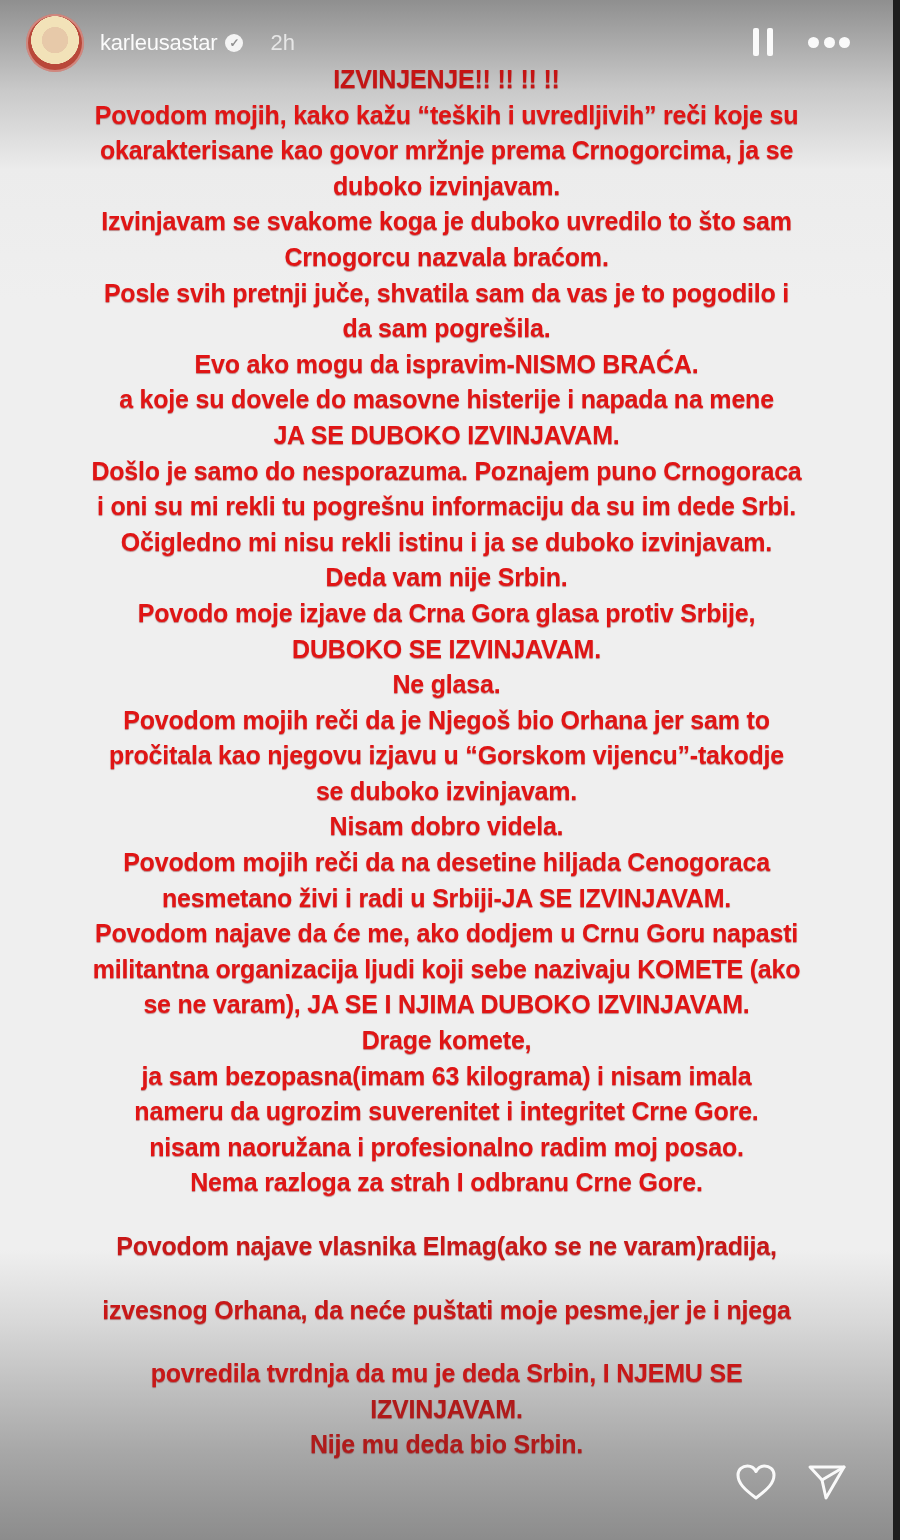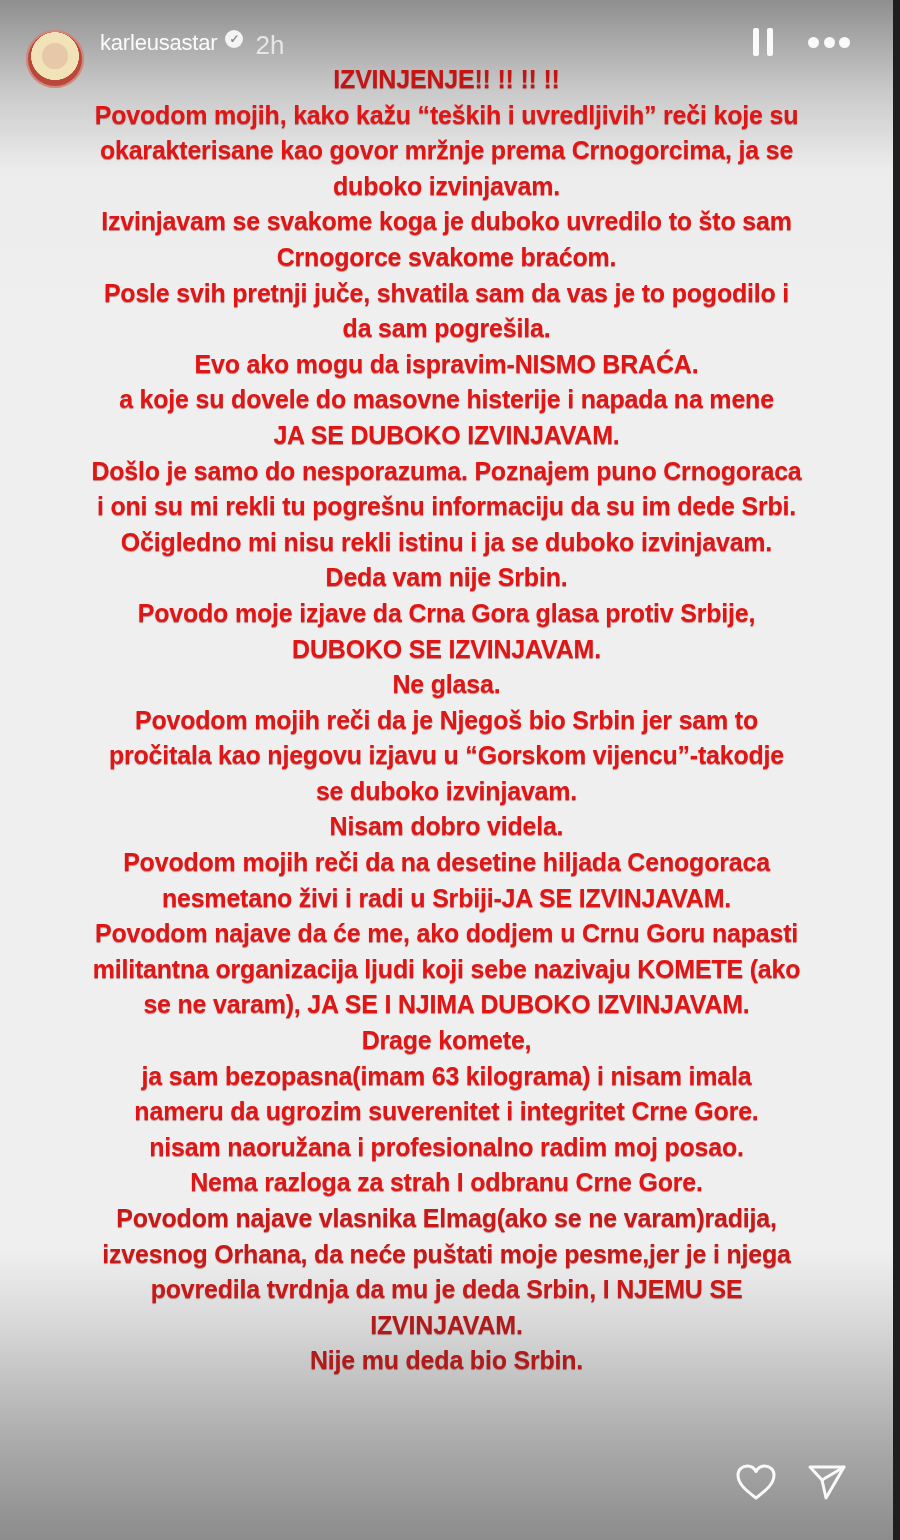--- a/index.html
+++ b/index.html
@@ -3,41 +3,41 @@
 <meta charset="utf-8">
 <style>
   html, body { margin:0; padding:0; }
   body { width:900px; height:1540px; overflow:hidden; background:#1a1a1a; font-family:"Liberation Sans", sans-serif; }
   .story {
     position:absolute; left:0; top:0; width:893px; height:1540px;
     background: linear-gradient(to bottom, #8f8f8f 0px, #c9c9c9 90px, #ececec 170px, #efefef 300px, #efefef 1250px, #d9d9d9 1320px, #a8a8a8 1450px, #8c8c8c 1540px);
     overflow:hidden;
   }
   .edge { position:absolute; left:893px; top:0; width:7px; height:1540px; background:#1e1e1e; }
-  .header { position:absolute; left:26px; top:30px; height:58px; display:flex; align-items:flex-start; }
+  .header { position:absolute; left:26px; top:14px; height:58px; display:flex; align-items:center; }
   .avatar {
     width:58px; height:58px; border-radius:50%;
     background: radial-gradient(circle at 50% 45%, #e7c9a9 0 30%, #f2e2b8 31% 55%, #b9483a 56% 100%);
     box-shadow: inset 0 0 0 2px rgba(255,255,255,0.35);
   }
   .username { margin-left:16px; color:#fbfbfb; font-size:22px; letter-spacing:-0.2px; }
   .verified { margin-left:8px; width:18px; height:18px; border-radius:50%; background:#f4f4f4; color:#8e8e8e; font-size:12px; line-height:18px; text-align:center; font-weight:bold; }
-  .time { margin-left:12px; color:#e6e6e6; font-size:26px; }
+  .time { margin-left:27px; color:#e6e6e6; font-size:22px; }
   .pause { position:absolute; left:753px; top:28px; width:20px; height:28px; display:flex; justify-content:space-between; cursor:pointer; }
   .pause span { display:block; width:6px; height:28px; background:#fafafa; border-radius:2px; }
   .more { position:absolute; left:808px; top:35px; width:42px; height:14px; display:flex; justify-content:space-between; align-items:center; cursor:pointer; }
   .more span { display:block; width:11px; height:11px; background:#fafafa; border-radius:50%; }
   .content { position:absolute; left:0; top:62px; width:893px; text-align:center; }
   .line {
     display:block; height:35.6px; line-height:35.6px; white-space:nowrap;
     font-weight:bold; font-size:25px; color:#e01515; letter-spacing:-0.2px;
     text-shadow: 0 1px 1px rgba(120,0,0,0.45);
   }
   .line.title { color:#c41414; }
-  .line.fade1 { color:#c81818; }
+  .line.fade1 { color:#c81818;margin-top:28px; }
   .line.fade2 { color:#b01a1a; }
   .heart { position:absolute; left:734px; top:1462px; width:44px; height:40px; cursor:pointer; }
   .send { position:absolute; left:806px; top:1462px; width:42px; height:40px; cursor:pointer; }
 </style>
 </head>
 <body>
 
 <div class="story">
 
   <div class="header">
@@ -57,34 +57,34 @@
     <span></span>
     <span></span>
   </div>
 
   <div class="content">
     <span class="line title">IZVINJENJE!! !! !! !!</span>
     <span class="line">Povodom mojih, kako kažu “teških i uvredljivih” reči koje su</span>
     <span class="line">okarakterisane kao govor mržnje prema Crnogorcima, ja se</span>
     <span class="line">duboko izvinjavam.</span>
     <span class="line">Izvinjavam se svakome koga je duboko uvredilo to što sam</span>
-    <span class="line">Crnogorce svakome braćom.</span>
+    <span class="line">Crnogorcu nazvala braćom.</span>
     <span class="line">Posle svih pretnji juče, shvatila sam da vas je to pogodilo i</span>
     <span class="line">da sam pogrešila.</span>
     <span class="line">Evo ako mogu da ispravim-NISMO BRAĆA.</span>
     <span class="line">a koje su dovele do masovne histerije i napada na mene</span>
     <span class="line">JA SE DUBOKO IZVINJAVAM.</span>
     <span class="line">Došlo je samo do nesporazuma. Poznajem puno Crnogoraca</span>
     <span class="line">i oni su mi rekli tu pogrešnu informaciju da su im dede Srbi.</span>
     <span class="line">Očigledno mi nisu rekli istinu i ja se duboko izvinjavam.</span>
     <span class="line">Deda vam nije Srbin.</span>
     <span class="line">Povodo moje izjave da Crna Gora glasa protiv Srbije,</span>
     <span class="line">DUBOKO SE IZVINJAVAM.</span>
     <span class="line">Ne glasa.</span>
-    <span class="line">Povodom mojih reči da je Njegoš bio Srbin jer sam to</span>
+    <span class="line">Povodom mojih reči da je Njegoš bio Orhana jer sam to</span>
     <span class="line">pročitala kao njegovu izjavu u “Gorskom vijencu”-takodje</span>
     <span class="line">se duboko izvinjavam.</span>
     <span class="line">Nisam dobro videla.</span>
     <span class="line">Povodom mojih reči da na desetine hiljada Cenogoraca</span>
     <span class="line">nesmetano živi i radi u Srbiji-JA SE IZVINJAVAM.</span>
     <span class="line">Povodom najave da će me, ako dodjem u Crnu Goru napasti</span>
     <span class="line">militantna organizacija ljudi koji sebe nazivaju KOMETE (ako</span>
     <span class="line">se ne varam), JA SE I NJIMA DUBOKO IZVINJAVAM.</span>
     <span class="line">Drage komete,</span>
     <span class="line">ja sam bezopasna(imam 63 kilograma) i nisam imala</span>

